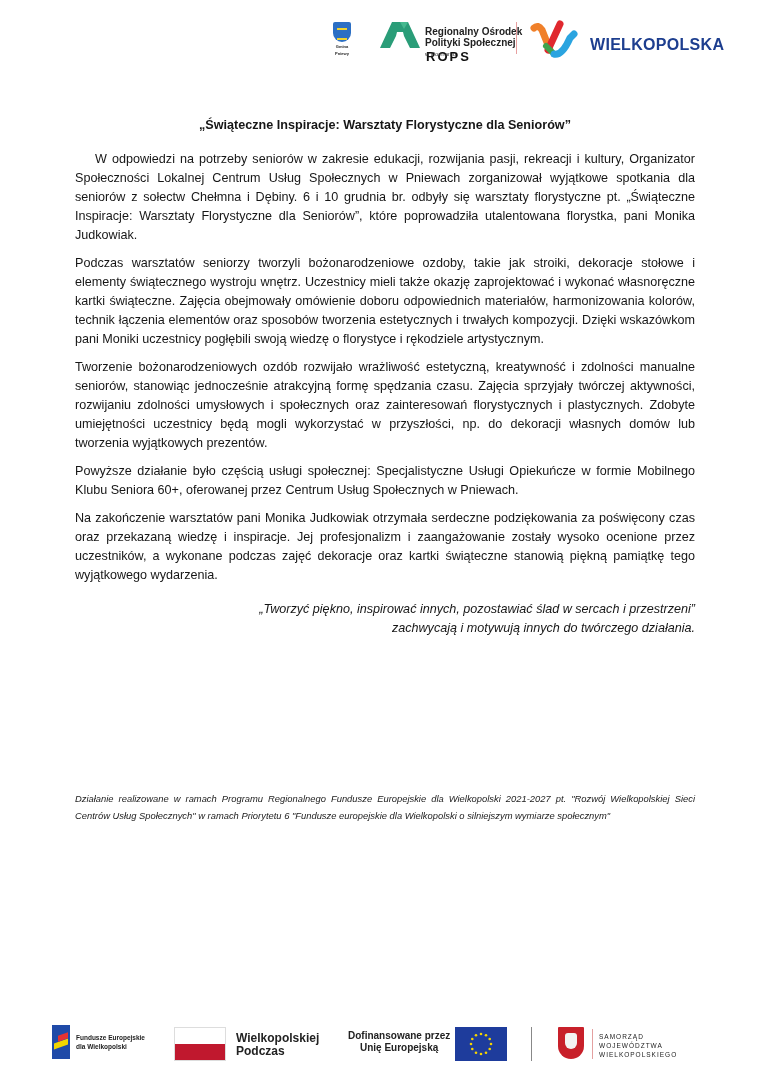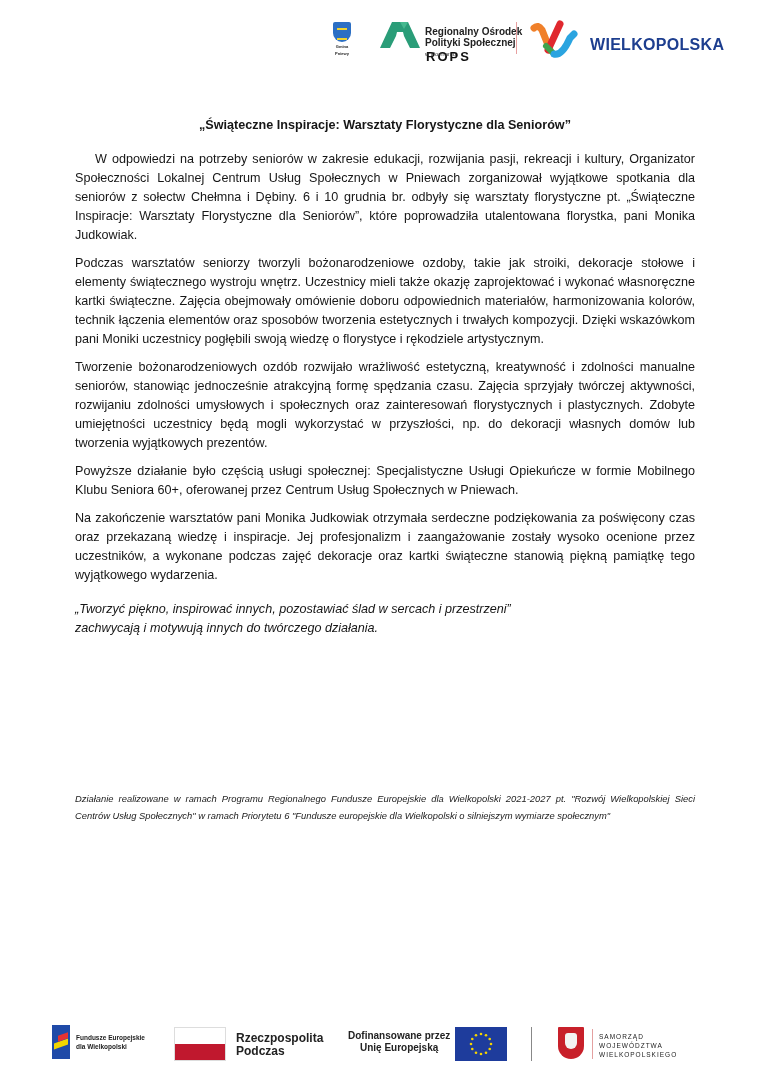--- a/index.html
+++ b/index.html
@@ -23,21 +23,21 @@
   .hdr-divider { position: absolute; left: 516px; top: 22px; width: 1px; height: 32px; background: #e8a0a0; }
   .wlkp { position: absolute; left: 530px; top: 20px; width: 160px; height: 40px; }
   .wlkp svg { position: absolute; left: 0; top: 0; }
   .wlkp .wt { position: absolute; left: 60px; top: 16px; font-size: 16px; font-weight: bold; color: #1d3e8f; letter-spacing: 0.3px; }
 
   
   .doc { position: absolute; left: 75px; top: 116px; width: 620px; font-family: "Liberation Sans", sans-serif; font-size: 12.6px; line-height: 19px; color: #161616; }
   .title { text-align: center; font-weight: bold; font-size: 12.6px; margin-bottom: 15px; }
   .para { text-align: justify; margin-bottom: 9px; }
   .para.indent { text-indent: 20px; }
-  .quote { text-align: left; font-style: italic; margin-top: 15px; }
+  .quote { text-align: right; font-style: italic; margin-top: 15px; }
 
   .footnote { position: absolute; left: 75px; top: 790px; width: 620px; font-size: 9.4px; line-height: 17px; font-style: italic; color: #222; text-align: justify; }
 
   
   .ftr { position: absolute; left: 0; top: 1020px; width: 768px; height: 50px; }
   .fe { position: absolute; left: 52px; top: 5px; }
   .fe .sq { position: absolute; left: 0; top: 0; width: 18px; height: 34px; background: #1f4aa8; overflow: hidden; }
   .fe .sq:before { content: ""; position: absolute; left: 2px; top: 16px; width: 14px; height: 6px; background: #f2d500; transform: skewY(-20deg); }
   .fe .sq:after { content: ""; position: absolute; left: 6px; top: 9px; width: 10px; height: 6px; background: #e63232; transform: skewY(-20deg); }
   .fe .txt { position: absolute; left: 24px; top: 9px; font-size: 6.5px; line-height: 8.5px; font-weight: bold; color: #222; white-space: nowrap; }
@@ -119,21 +119,21 @@
       <div>dla Wielkopolski</div>
     </div>
   </div>
 
   <div class="pl">
     <div class="flag">
       <div class="w"></div>
         <div class="r"></div>
     </div>
     <div class="txt">
-      <div>Rzeczpospolita</div>
+      <div>Wielkopolskiej</div>
       <div>Podczas</div>
     </div>
   </div>
 
   <div class="ue">
     <div class="txt">
       <div>Dofinansowane przez</div>
       <div>Unię Europejską</div>
     </div>
   </div>

